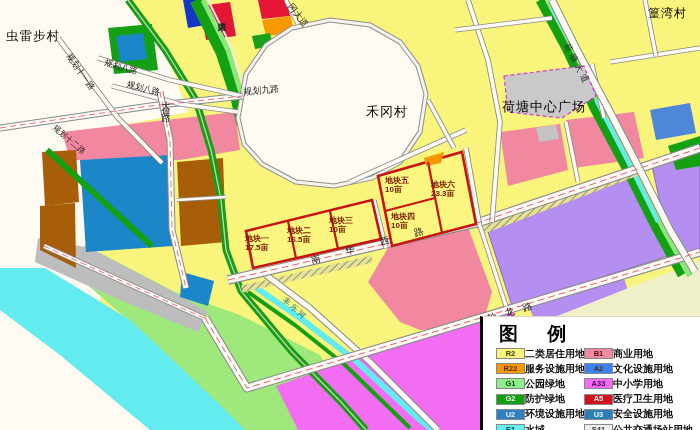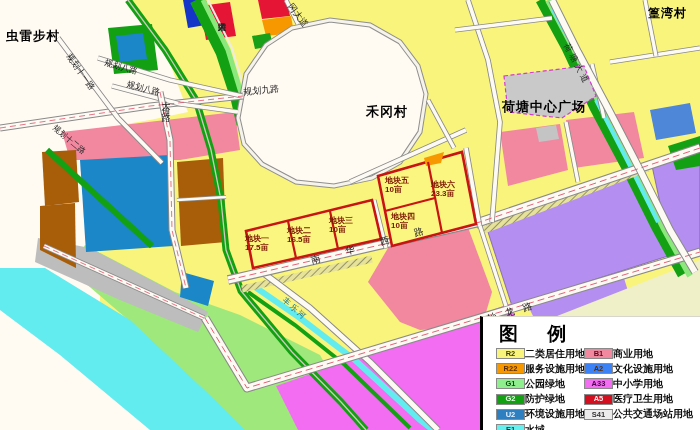--- a/index.html
+++ b/index.html
@@ -1,20 +1,20 @@
 <!DOCTYPE html>
 <html><head>
 <meta charset="utf-8">
 <style>
   html,body{margin:0;padding:0;background:#ffffff;}
   .stage{position:relative;width:700px;height:430px;overflow:hidden;
          background:#fffaf2;font-family:"Liberation Sans",sans-serif;}
   .stage svg{position:absolute;left:0;top:0;}
   .mlabel{position:absolute;white-space:nowrap;color:#1c1c1c;transform-origin:0 0;line-height:1;}
-  .vname{font-weight:bold;font-size:12.5px;color:#000;letter-spacing:1px;}
+  .vname{font-weight:normal;font-size:12.5px;color:#000;letter-spacing:1px;}
   .rname{font-size:8.5px;color:#222;}
   .vert{writing-mode:vertical-rl;text-orientation:upright;}
   .plabel{position:absolute;width:42px;font-weight:bold;font-size:8px;
           line-height:9px;color:#7a1500;}
   .plabel span{display:block;}
   .legend{position:absolute;left:480px;top:316px;width:220px;height:114px;background:#ffffff;
           border-left:3px solid #000000;border-top:1px solid #d8d5cc;}
   .ltitle{position:absolute;left:16px;top:4px;font-size:19px;font-weight:bold;color:#000;
           letter-spacing:12px;}
   .lcol{position:absolute;top:29px;}
@@ -247,19 +247,23 @@
         </div>
     <div class="lrow">
           <span class="sw" style="background: rgb(243, 109, 243); color: rgb(77, 0, 77);">A33</span>
           <span class="ll">中小学用地</span>
         </div>
     <div class="lrow">
           <span class="sw" style="background: rgb(212, 15, 32); color: rgb(255, 238, 238);">A5</span>
           <span class="ll">医疗卫生用地</span>
         </div>
     <div class="lrow">
+          <span class="sw" style="background: rgb(43, 127, 181); color: rgb(234, 244, 255);">U3</span>
+          <span class="ll">安全设施用地</span>
+        </div>
+    <div class="lrow">
           <span class="sw" style="background: rgb(236, 236, 236); color: rgb(51, 51, 51);">S41</span>
           <span class="ll">公共交通场站用地</span>
         </div>
   </div>
 </div>
 
 </div>
 
 </body></html>

